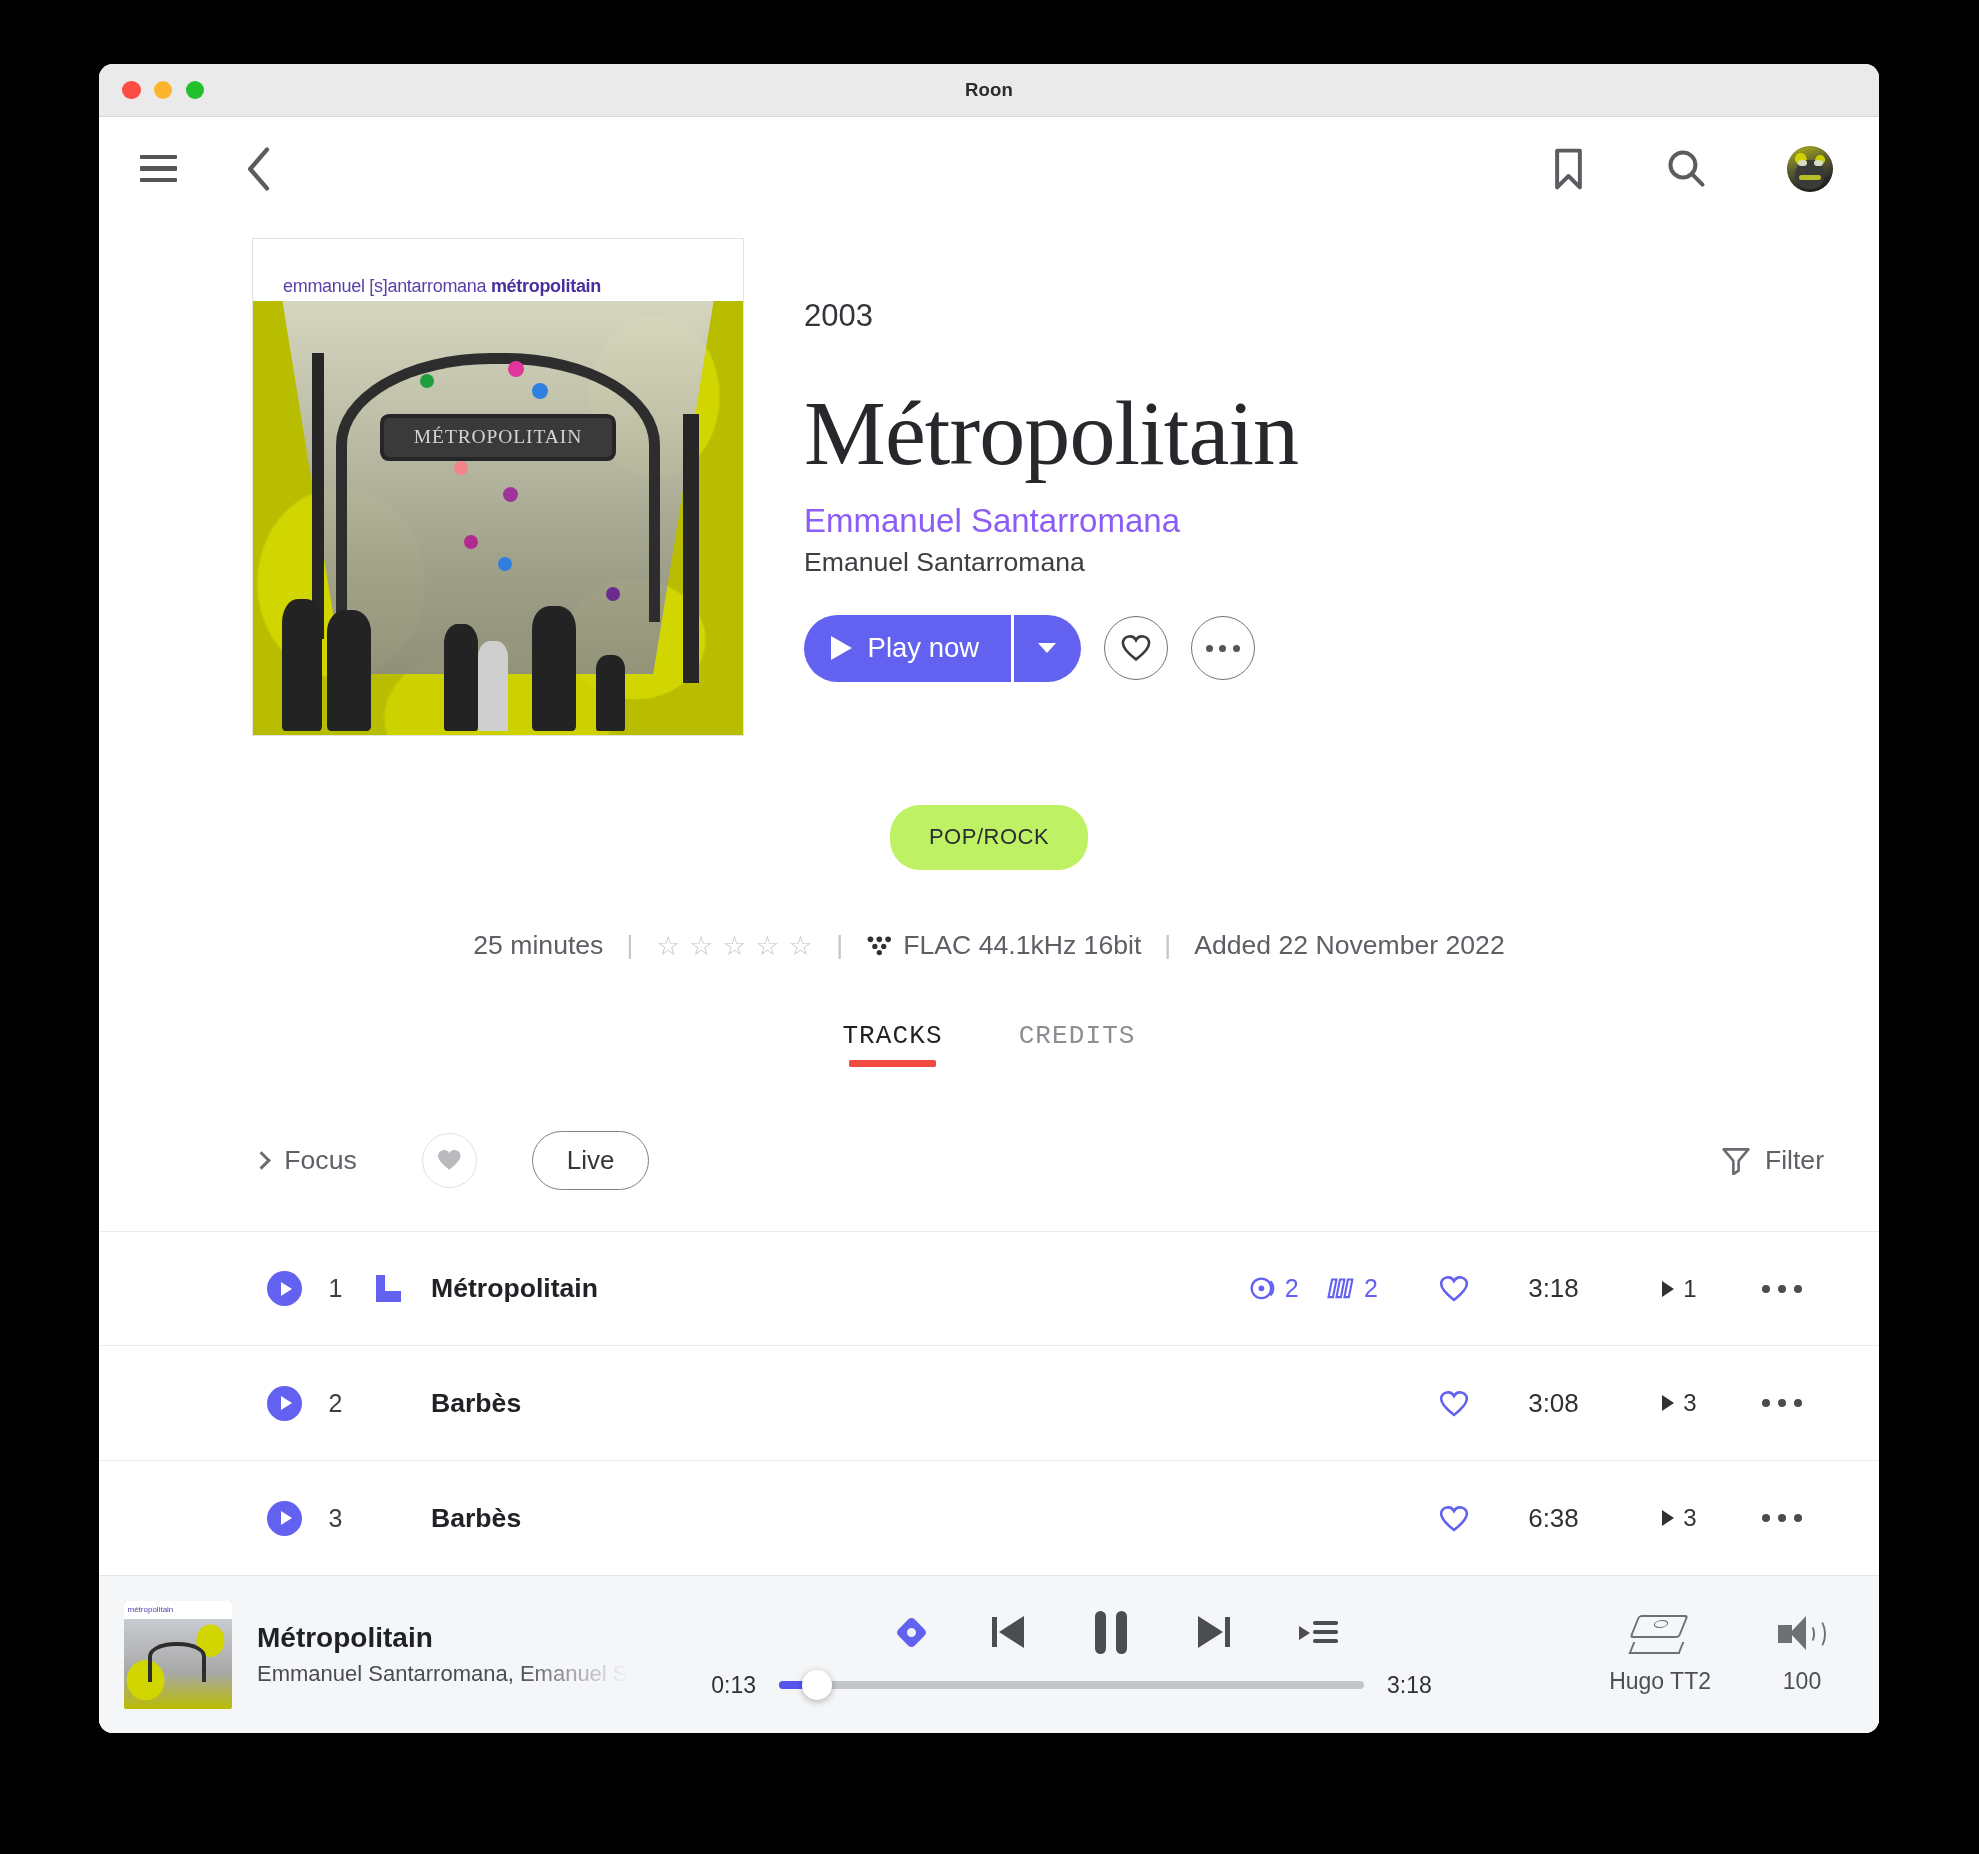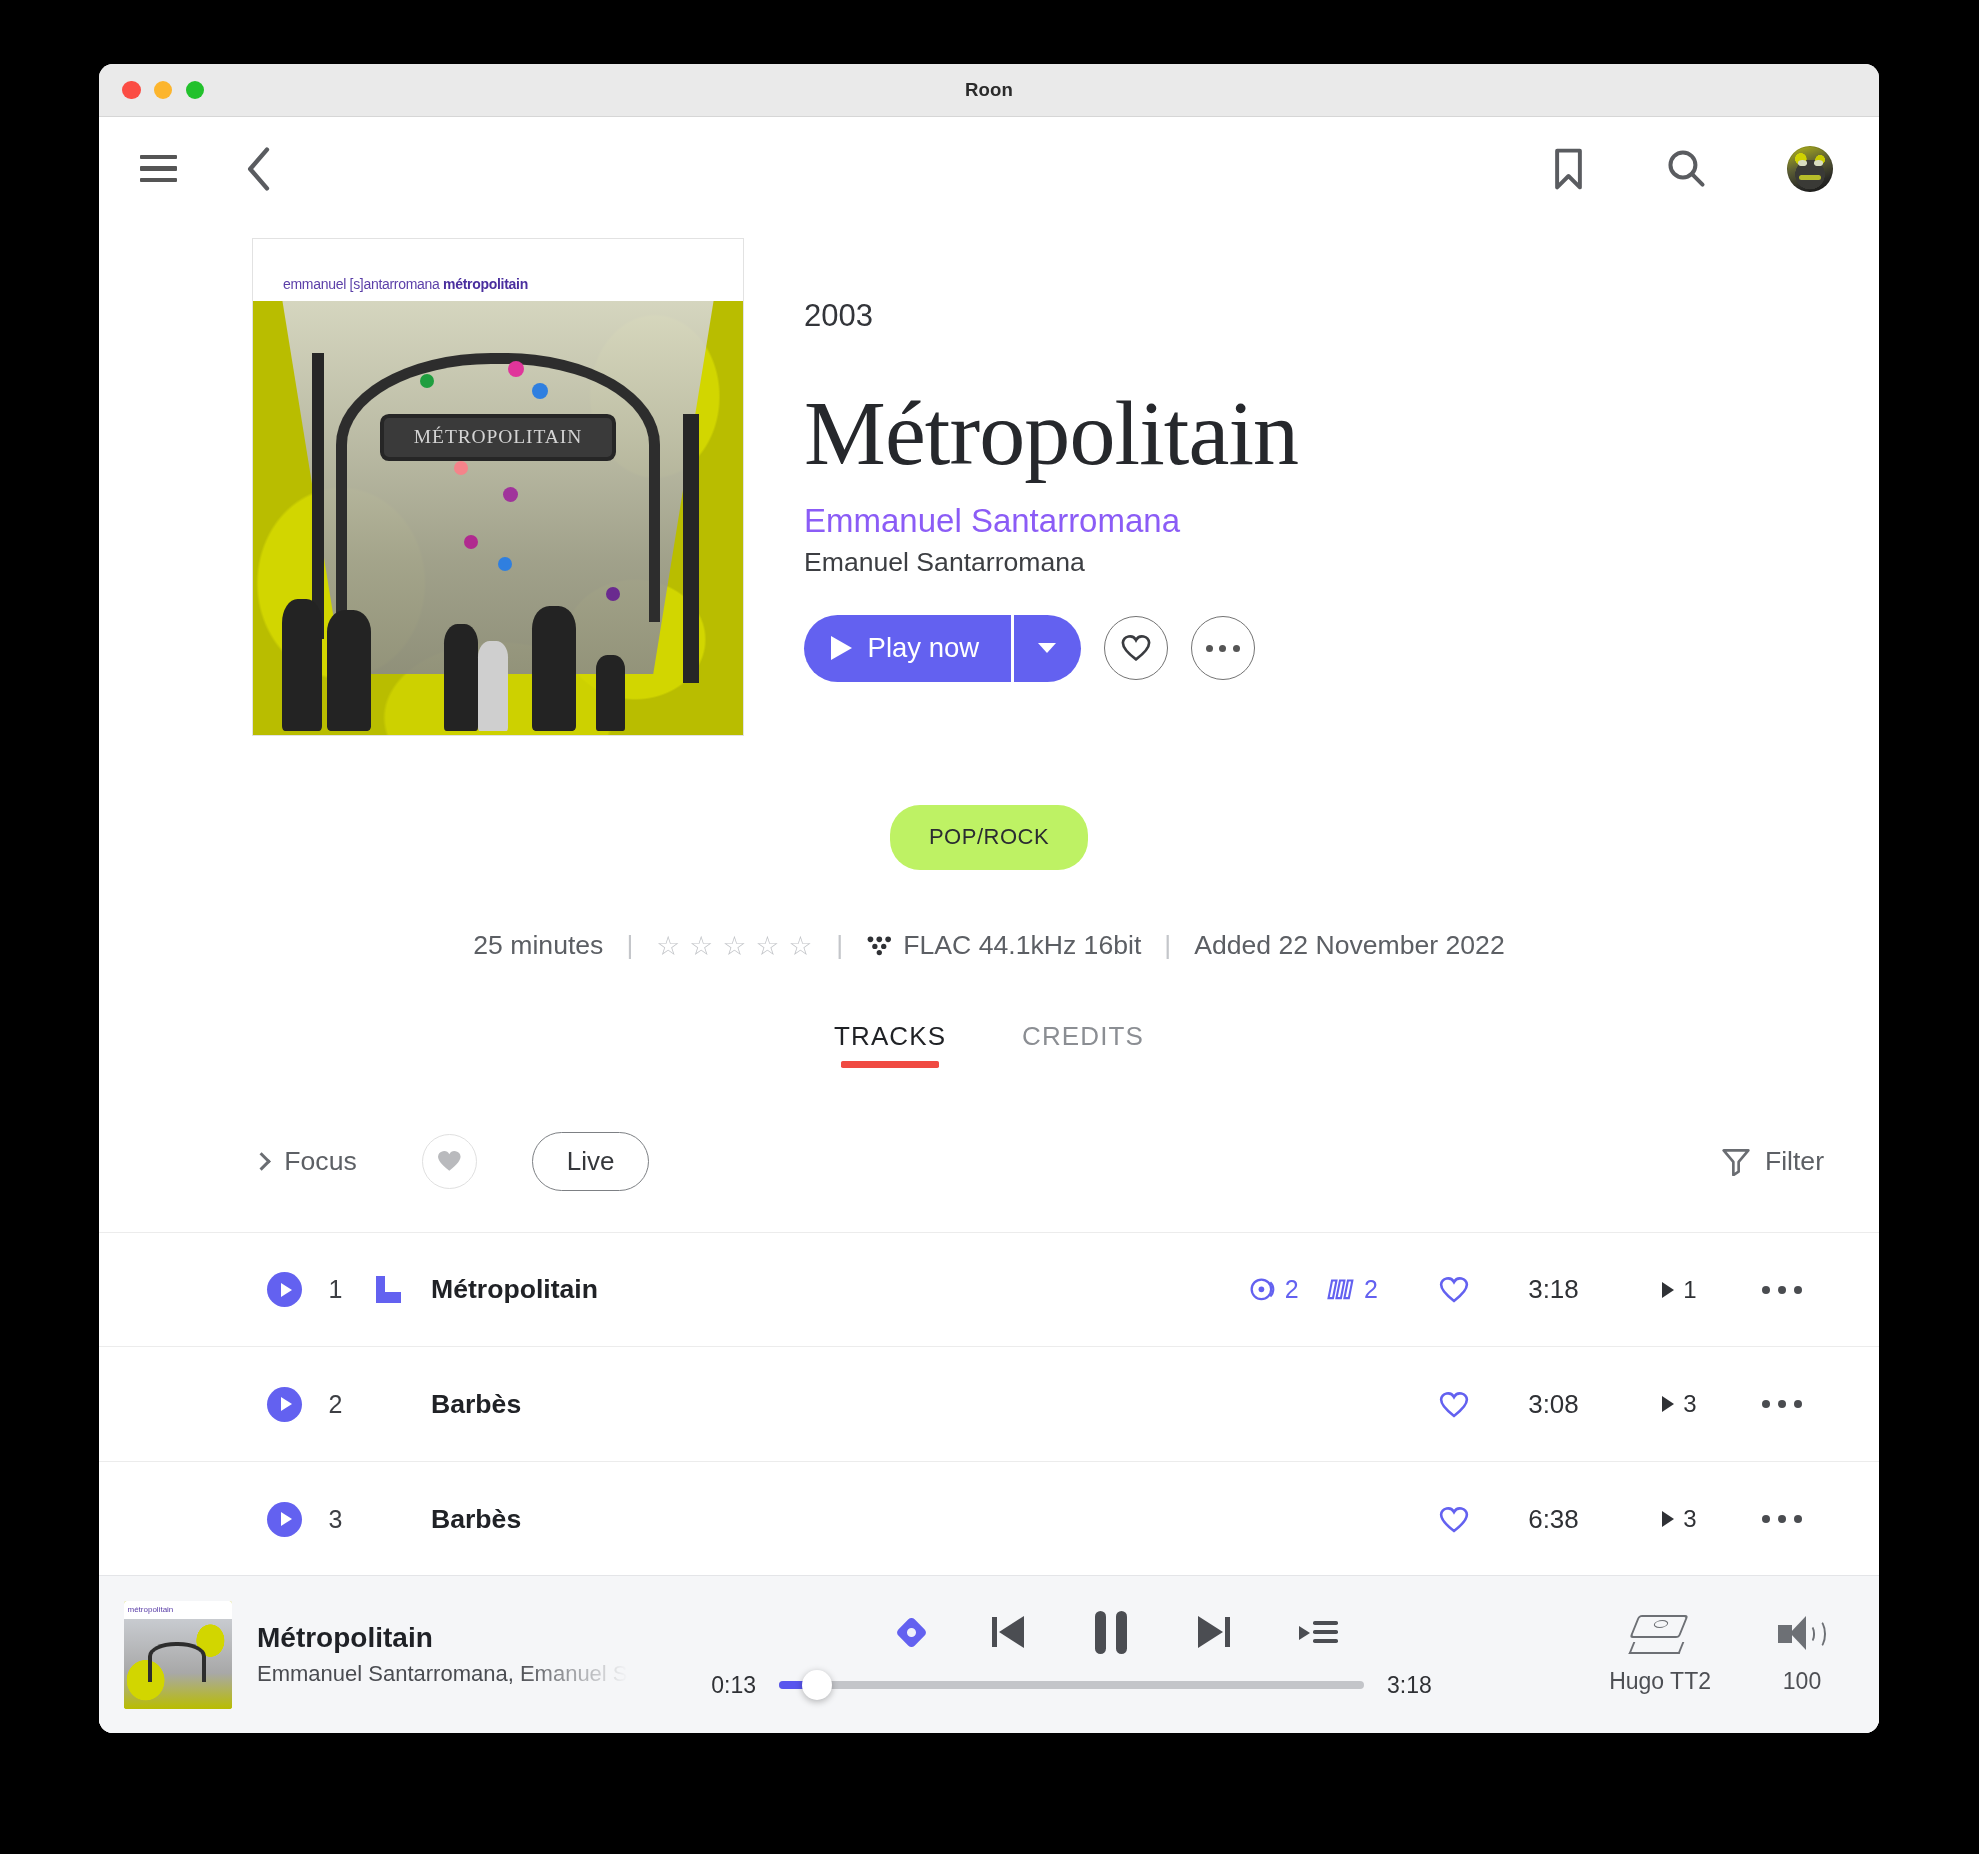--- a/index.html
+++ b/index.html
@@ -122,21 +122,21 @@
   .cover-wrap { padding-left: 153px; flex: 0 0 auto; }
   .cover {
     width: 492px; height: 498px;
     border: 0.9px solid #e2e2e2;
     background: #ffffff;
     position: relative;
     overflow: hidden;
   }
   .cover-title {
     position: absolute; top: 37px; left: 30px; right: 8.9px;
-    font-size: 14px;
+    font-size: 18px;
     color: #5b3fa8;
     letter-spacing: -0.3px;
     white-space: nowrap;
     z-index: 4;
   }
   .cover-title b { color: #4a2f9e; font-weight: bold; }
   .cover-photo {
     position: absolute; left: 0; right: 0; top: 62px; bottom: 0;
     background:
       radial-gradient(ellipse 106px 133px at 82% 22%, #d2d600 0 60%, transparent 62%),
@@ -267,21 +267,21 @@
 
   .tabs { display: flex; justify-content: center; gap: 76px; margin-top: 59px; }
   .tab {
     font-size: 26px;
     letter-spacing: 1.1px;
     color: #8b8e93;
     padding-bottom: 16px;
     position: relative;
     cursor: pointer;
     background: none; border: none;
-    font-family: Liberation Sans, sans-serif;
+    font-family: Liberation Mono, monospace;
     text-align: center;
   }
   .tab.active { color: #1f2125; }
   .tab.active::after {
     content: "";
     position: absolute; left: 7px; right: 7px; bottom: 0;
     height: 7px; background: #f04a41; border-radius: 1.8px;
   }
 
   .filterbar {

